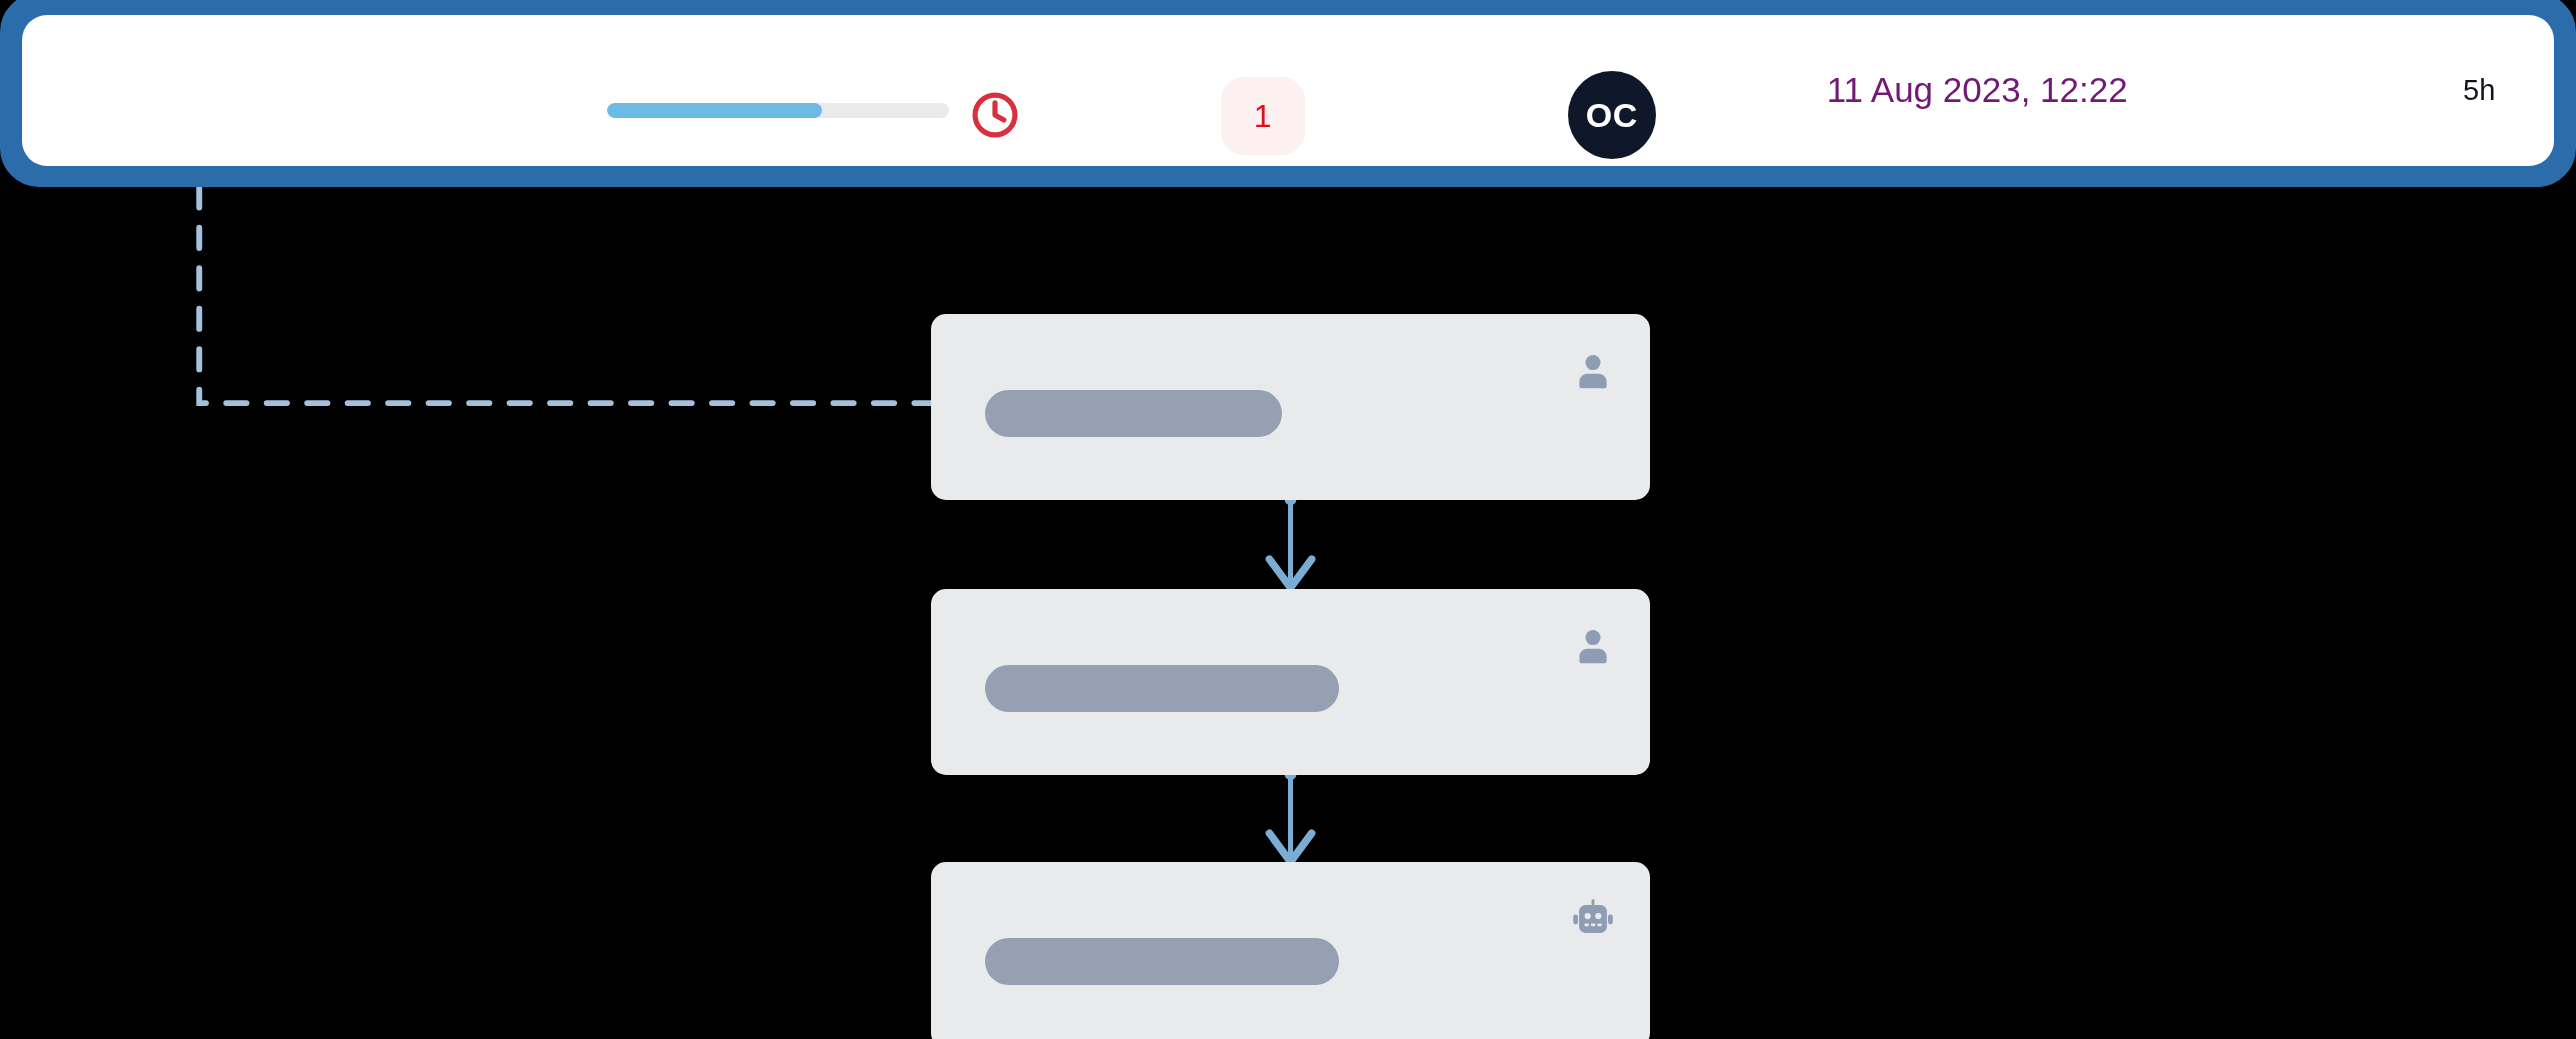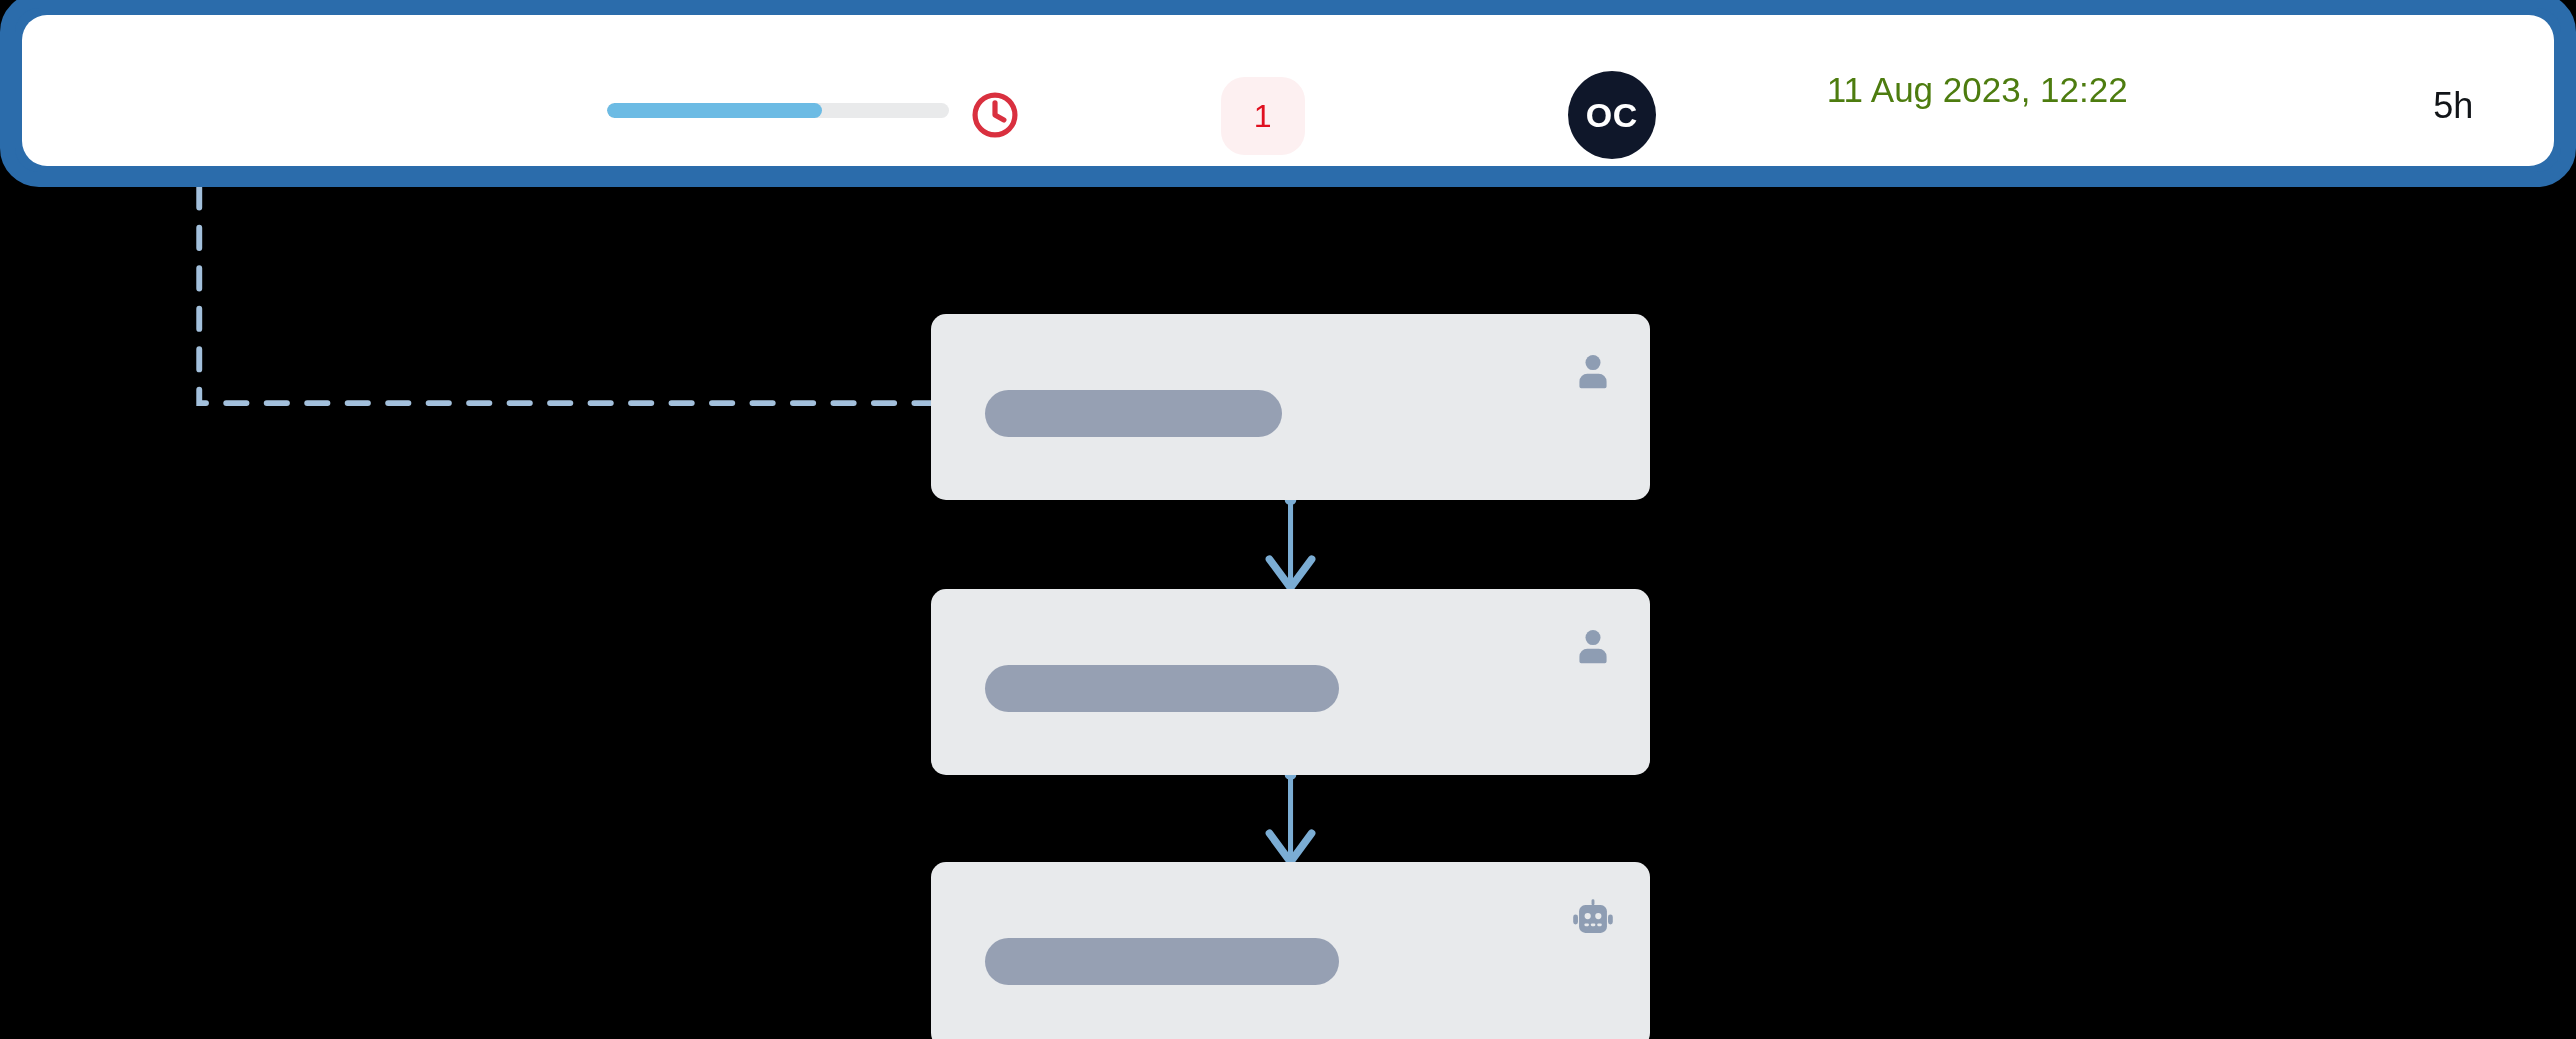--- a/index.html
+++ b/index.html
@@ -132,34 +132,33 @@
     letter-spacing: 0.4px;
   }
 
   
   .case-date {
     position: absolute;
     left: 1805px;
     top: 50%;
     transform: translateY(-50%);
     font-size: 35px;
-    color: #4d7c0f;
+    color: #701a75;
     white-space: nowrap;
   }
 
   
   .case-duration {
     position: absolute;
-    right: 81px;
+    right: 59px;
     top: 50%;
     transform: translateY(-50%);
-    font-size: 36px;
+    font-size: 29px;
     color: #111418;
     white-space: nowrap;
-    margin-top: 16px;
   }
 
   
   #edges {
     position: absolute;
     left: 0; top: 0;
     width: 2576px;
     height: 1039px;
     pointer-events: none;
   }

